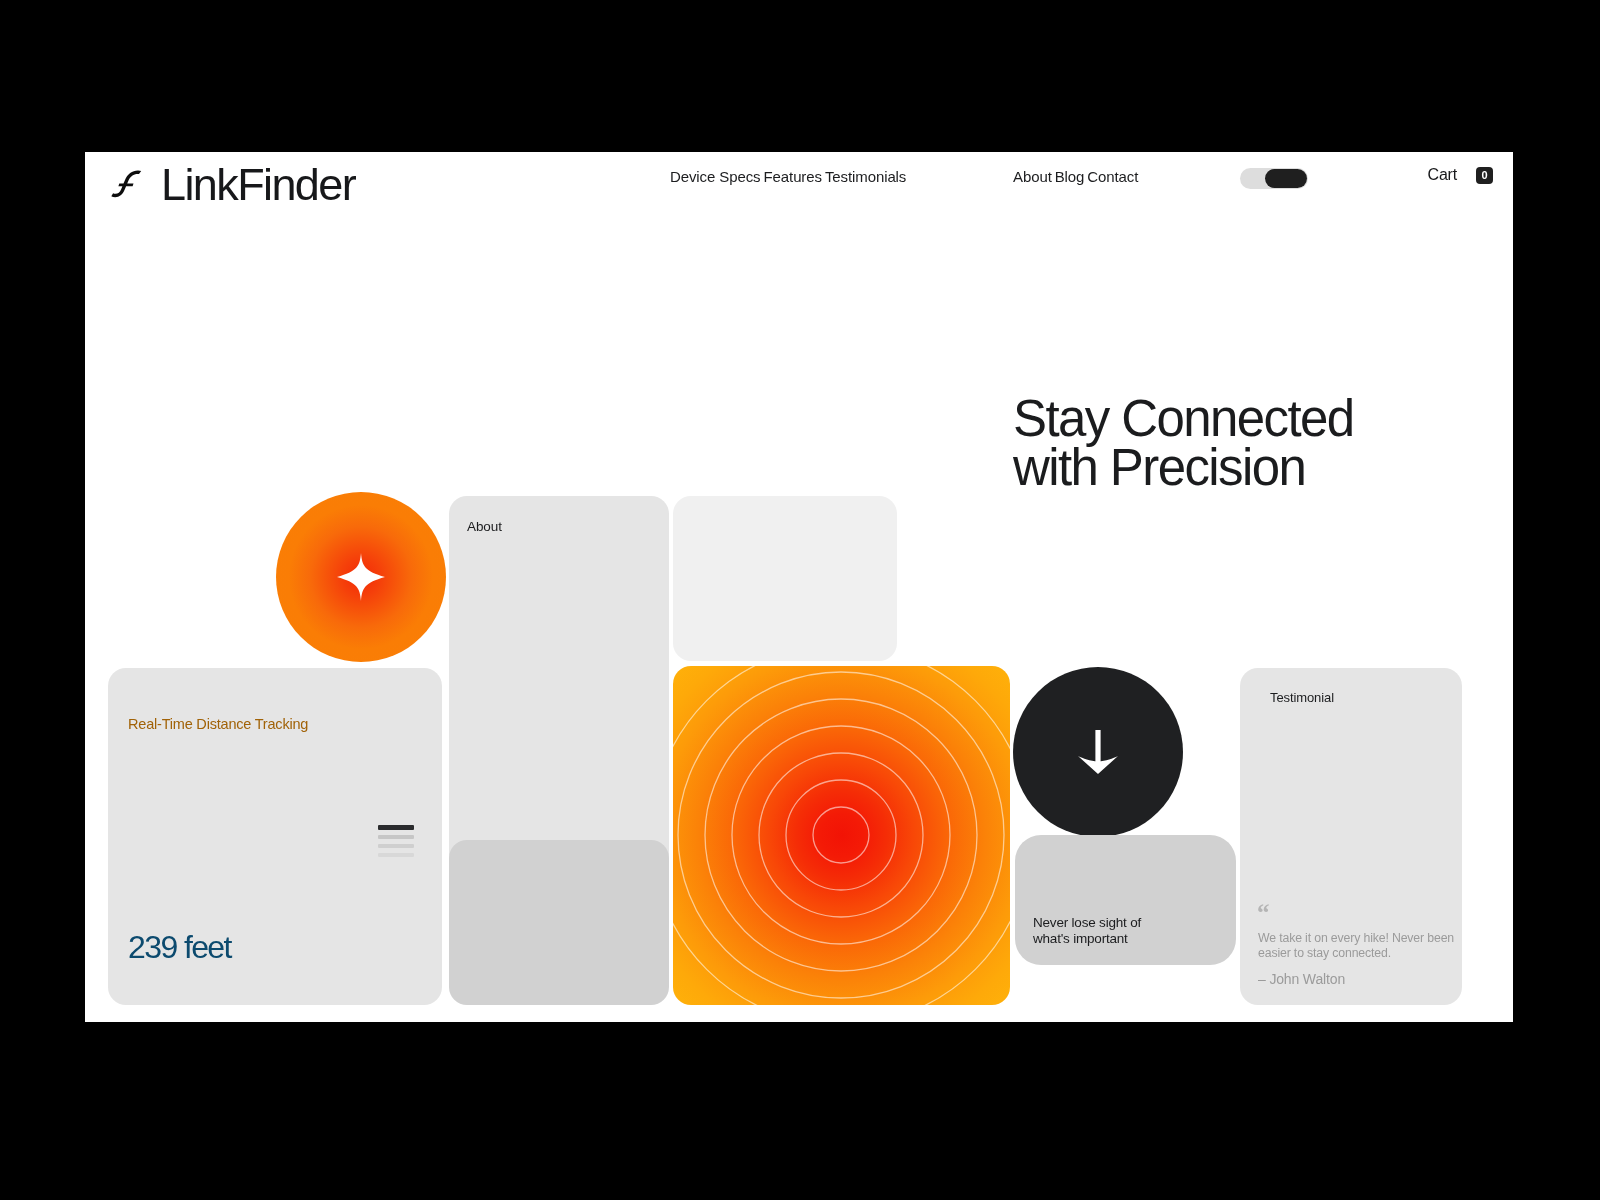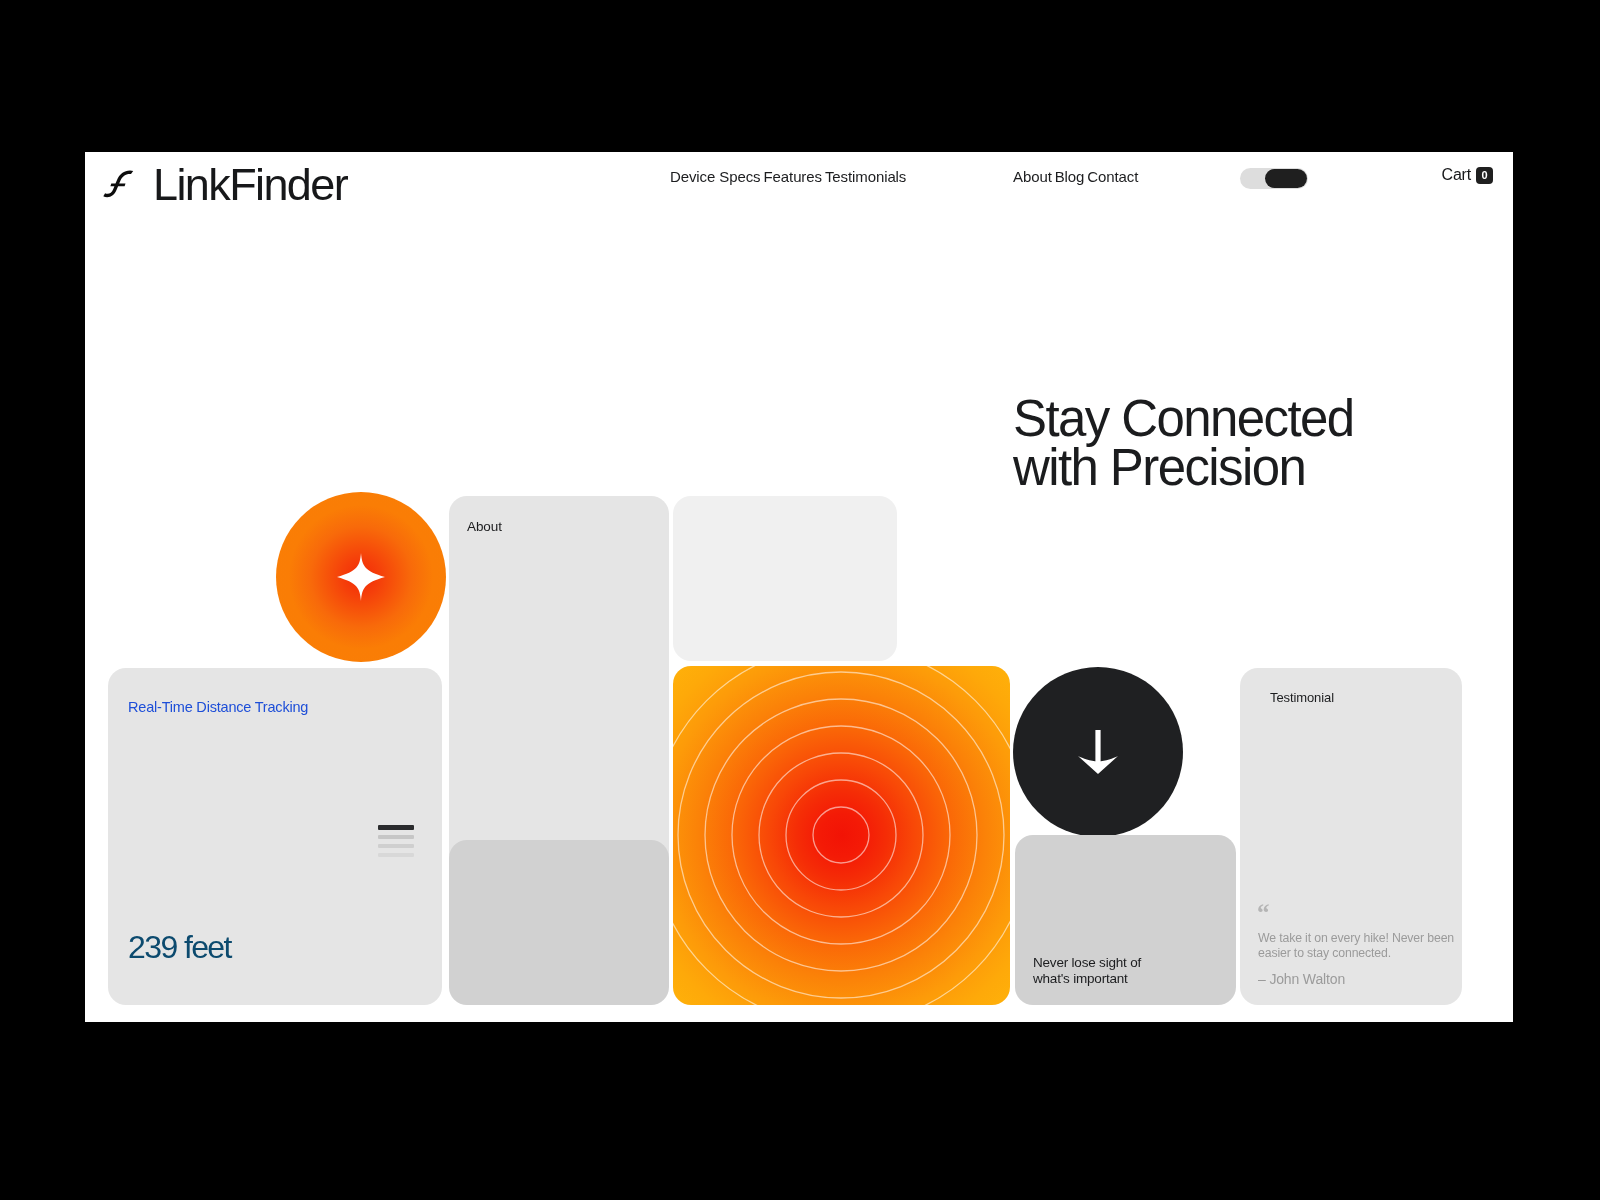--- a/index.html
+++ b/index.html
@@ -25,21 +25,21 @@
   
   #header {
     position: absolute;
     left: 0; top: 0;
     width: 100%;
     height: 110px;
   }
 
   #logo {
     position: absolute;
-    left: 14px;
+    left: 22px;
     top: 10px;
     display: flex;
     align-items: center;
     gap: 10px;
   }
   #logo-mark { width: 44px; height: 44px; display: block; }
   #logo-text {
     font-size: 45px;
     letter-spacing: -1.6px;
     color: #17181a;
@@ -83,21 +83,21 @@
     border-radius: 10px;
     background: #1f1f1f;
   }
 
   #cart {
     position: absolute;
     right: 20px;
     top: 14px;
     display: flex;
     align-items: center;
-    gap: 5px;
+    gap: 19px;
     cursor: pointer;
     text-align: center;
   }
   #cart-label {
     font-size: 16px;
     color: #17181a;
     letter-spacing: -0.2px;
   }
   #cart-badge {
     width: 17px; height: 17px;
@@ -154,23 +154,23 @@
   
   #card-distance {
     left: 23px;
     top: 516px;
     width: 334px;
     height: 337px;
     background: #e5e5e5;
   }
   #distance-title {
     position: absolute;
-    left: 20px; top: 31px;
+    left: 20px; top: 48px;
     font-size: 14.5px;
-    color: #1d4ed8;
+    color: #a16207;
     letter-spacing: -0.2px;
   }
   #signal-icon {
     position: absolute;
     right: 28px;
     top: 157px;
     width: 36px;
     height: 34px;
   }
   .sig-bar { width: 36px; border-radius: 1px; margin-bottom: 5px; }
@@ -265,22 +265,23 @@
     justify-content: center;
     cursor: pointer;
   }
   #arrow-icon { width: 60px; height: 60px; display: block; }
 
   
   #card-sight {
     left: 930px;
     top: 683px;
     width: 221px;
-    height: 170px;
+    height: 130px;
     background: #d1d1d1;
+    border-radius: 26px;
   }
   #sight-text {
     position: absolute;
     left: 18px;
     bottom: 19px;
     font-size: 13.5px;
     line-height: 15.5px;
     color: #1c1d1f;
     letter-spacing: -0.2px;
   }

